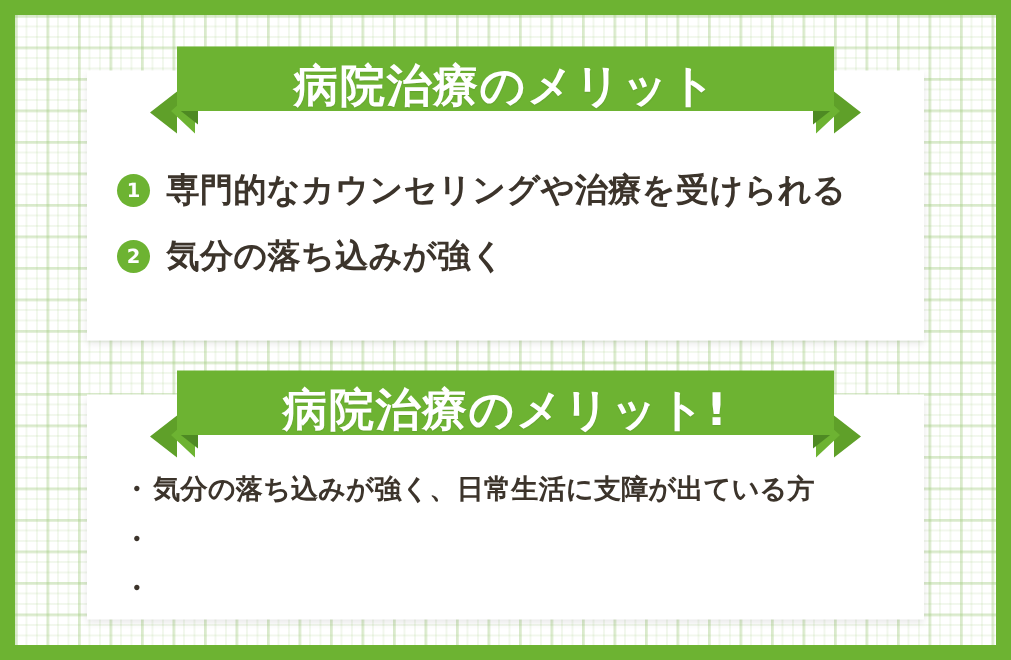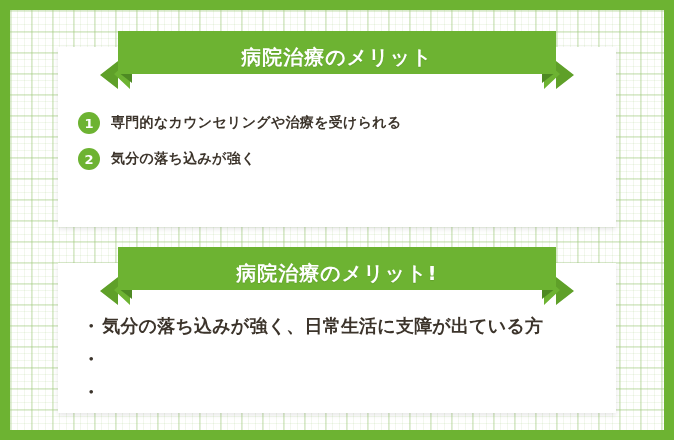--- a/index.html
+++ b/index.html
@@ -93,21 +93,21 @@
   .ribbon-title {
     position: absolute;
     left: 0;
     right: 0;
     top: 0;
     height: 52px;
     display: flex;
     align-items: center;
     justify-content: center;
     color: #ffffff;
-    font-size: 20px;
+    font-size: 30px;
     font-weight: bold;
     letter-spacing: 1px;
     text-shadow: 0 1px 1px rgba(0,0,0,0.10);
     white-space: nowrap;
     pointer-events: none;
   }
 
   
   #benefit-list {
     position: absolute;
@@ -128,21 +128,21 @@
     color: #ffffff;
     font-size: 13px;
     font-weight: bold;
     display: flex;
     align-items: center;
     justify-content: center;
     flex: 0 0 auto;
     margin-right: 11px;
   }
   .num-text {
-    font-size: 14px;
+    font-size: 22px;
     font-weight: bold;
     color: #3C342B;
     letter-spacing: 0.3px;
     white-space: nowrap;
   }
 
   
   #recommend-list {
     position: absolute;
     left: 82px;

